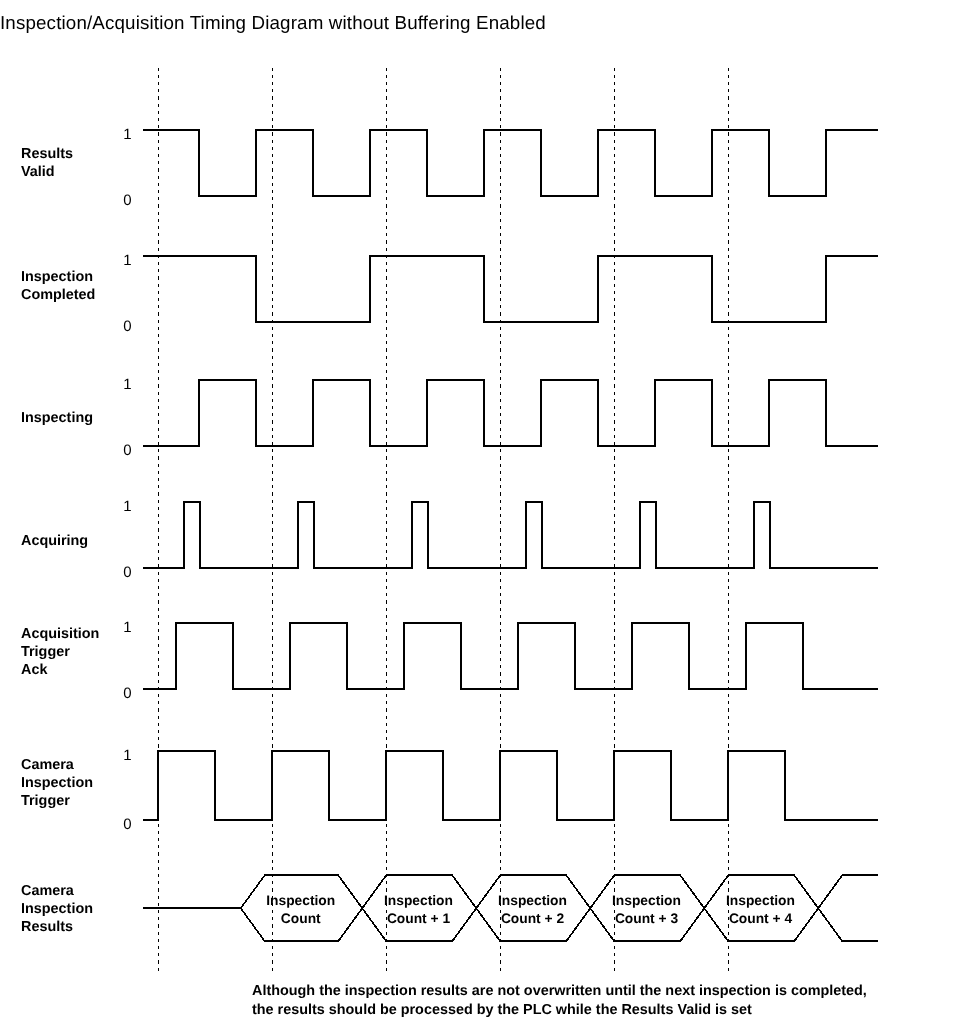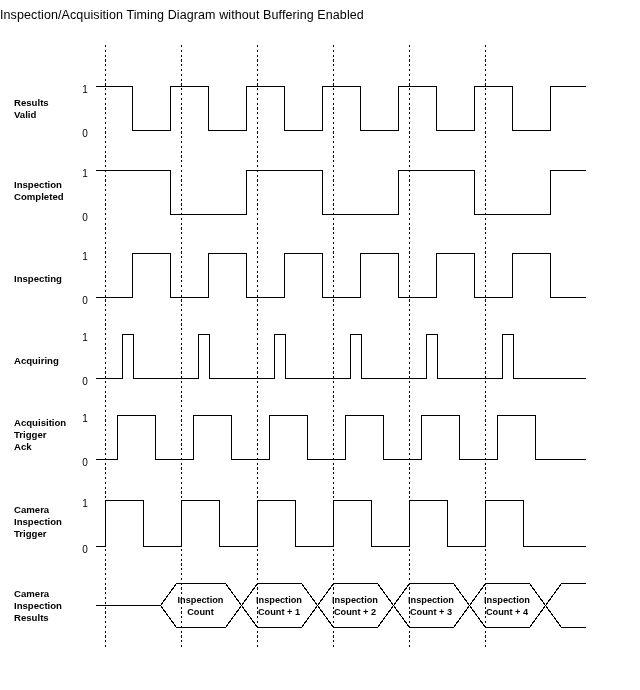--- a/index.html
+++ b/index.html
@@ -104,13 +104,15 @@
         <text x="507" y="615" class="hexlab" text-anchor="middle">Count + 4</text>
       </g>
       <path d="M545.5 605.5 L561.5 583.5 L585.5 583.5 M545.5 605.5 L561.5 627.5 L585.5 627.5" class="hex"></path>
       <text x="14" y="596.5" class="sig" text-anchor="start">Camera</text>
       <text x="14" y="608.5" class="sig" text-anchor="start">Inspection</text>
       <text x="14" y="620.5" class="sig" text-anchor="start">Results</text>
     </g>
 </svg>
 
 <div id="footer">
+  <div>Although the inspection results are not overwritten until the next inspection is completed,</div>
+  <div>the results should be processed by the PLC while the Results Valid is set</div>
 </div>
 
 </body></html>

